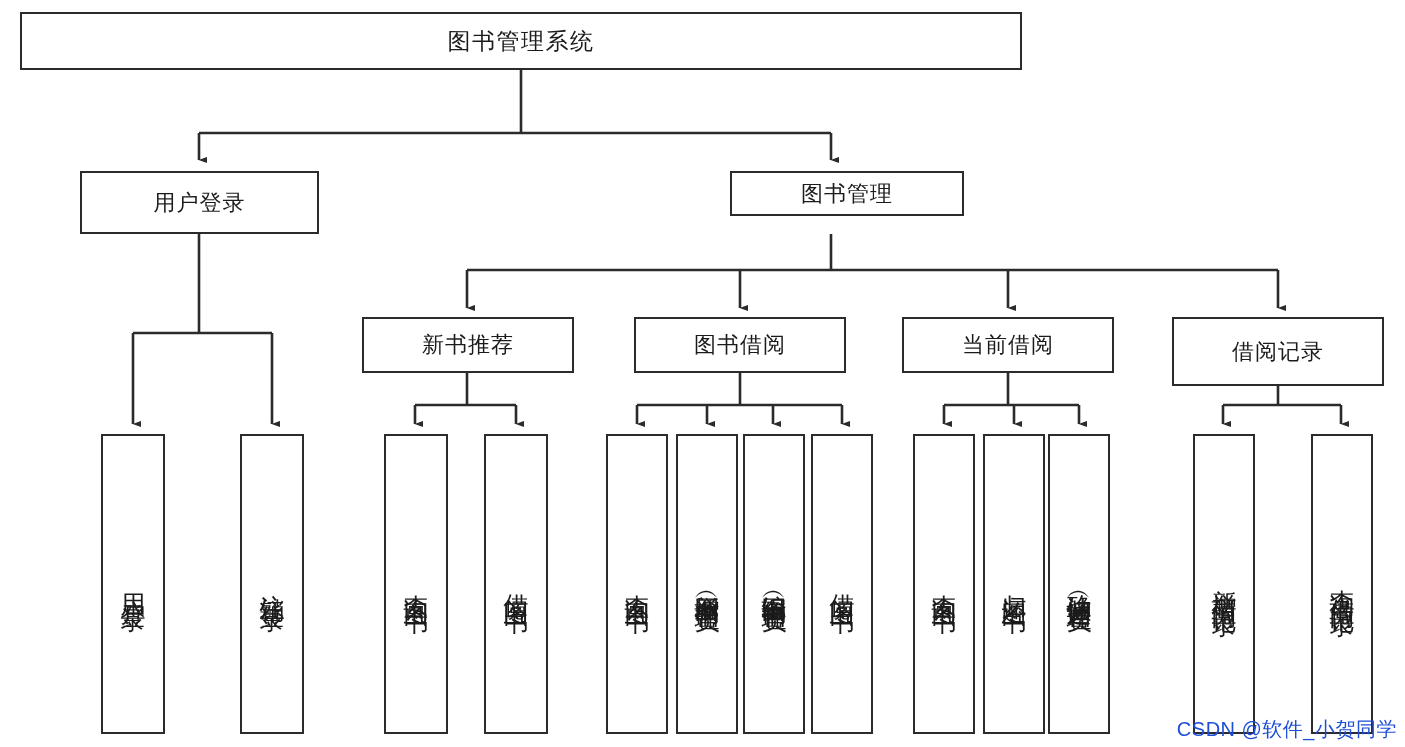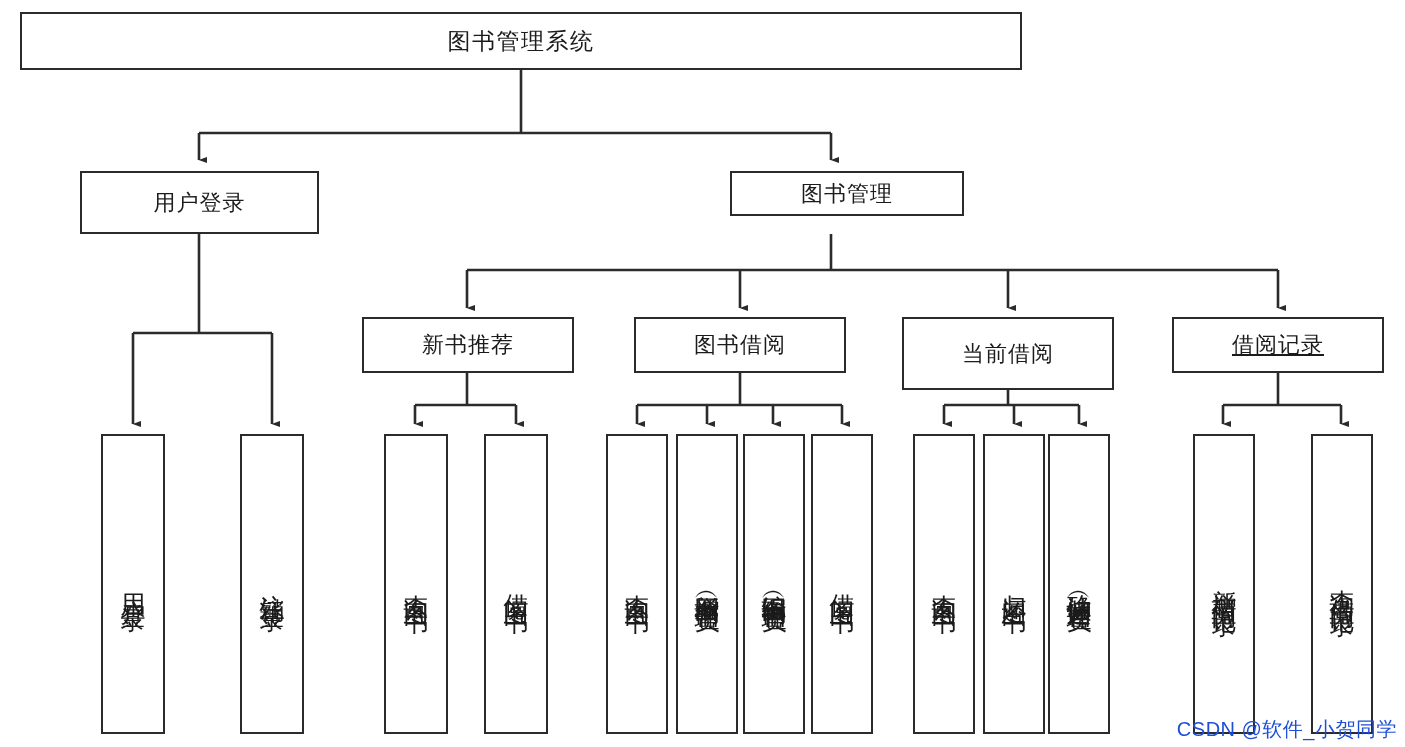--- a/index.html
+++ b/index.html
@@ -143,24 +143,24 @@
   <div class="node horiz" style="left:712px; top:171px; width:234px; height:45px;margin-left:18px;">
     <span class="label">图书管理</span>
   </div>
 
   <div class="node horiz" style="left:362px; top:317px; width:212px; height:56px;font-family:Liberation Serif, serif;">
     <span class="label">新书推荐</span>
   </div>
   <div class="node horiz" style="left:634px; top:317px; width:212px; height:56px;">
     <span class="label">图书借阅</span>
   </div>
-  <div class="node horiz" style="left:902px; top:317px; width:212px; height:73px;align-items:center;">
+  <div class="node horiz" style="left:902px; top:317px; width:212px; height:56px;align-items:center;">
     <span class="label">当前借阅</span>
   </div>
-  <div class="node horiz" style="left:1172px; top:317px; width:212px; height:56px;text-decoration:underline;">
+  <div class="node horiz" style="left:1172px; top:317px; width:212px; height:69px;">
     <span class="label">借阅记录</span>
   </div>
 
   <div class="node vert" style="left:101px; top:434px; width:64px; height:300px;">
     <span class="label">用户登录</span>
   </div>
   <div class="node vert" style="left:240px; top:434px; width:64px; height:300px;">
     <span class="label">注销登录</span>
   </div>
 

